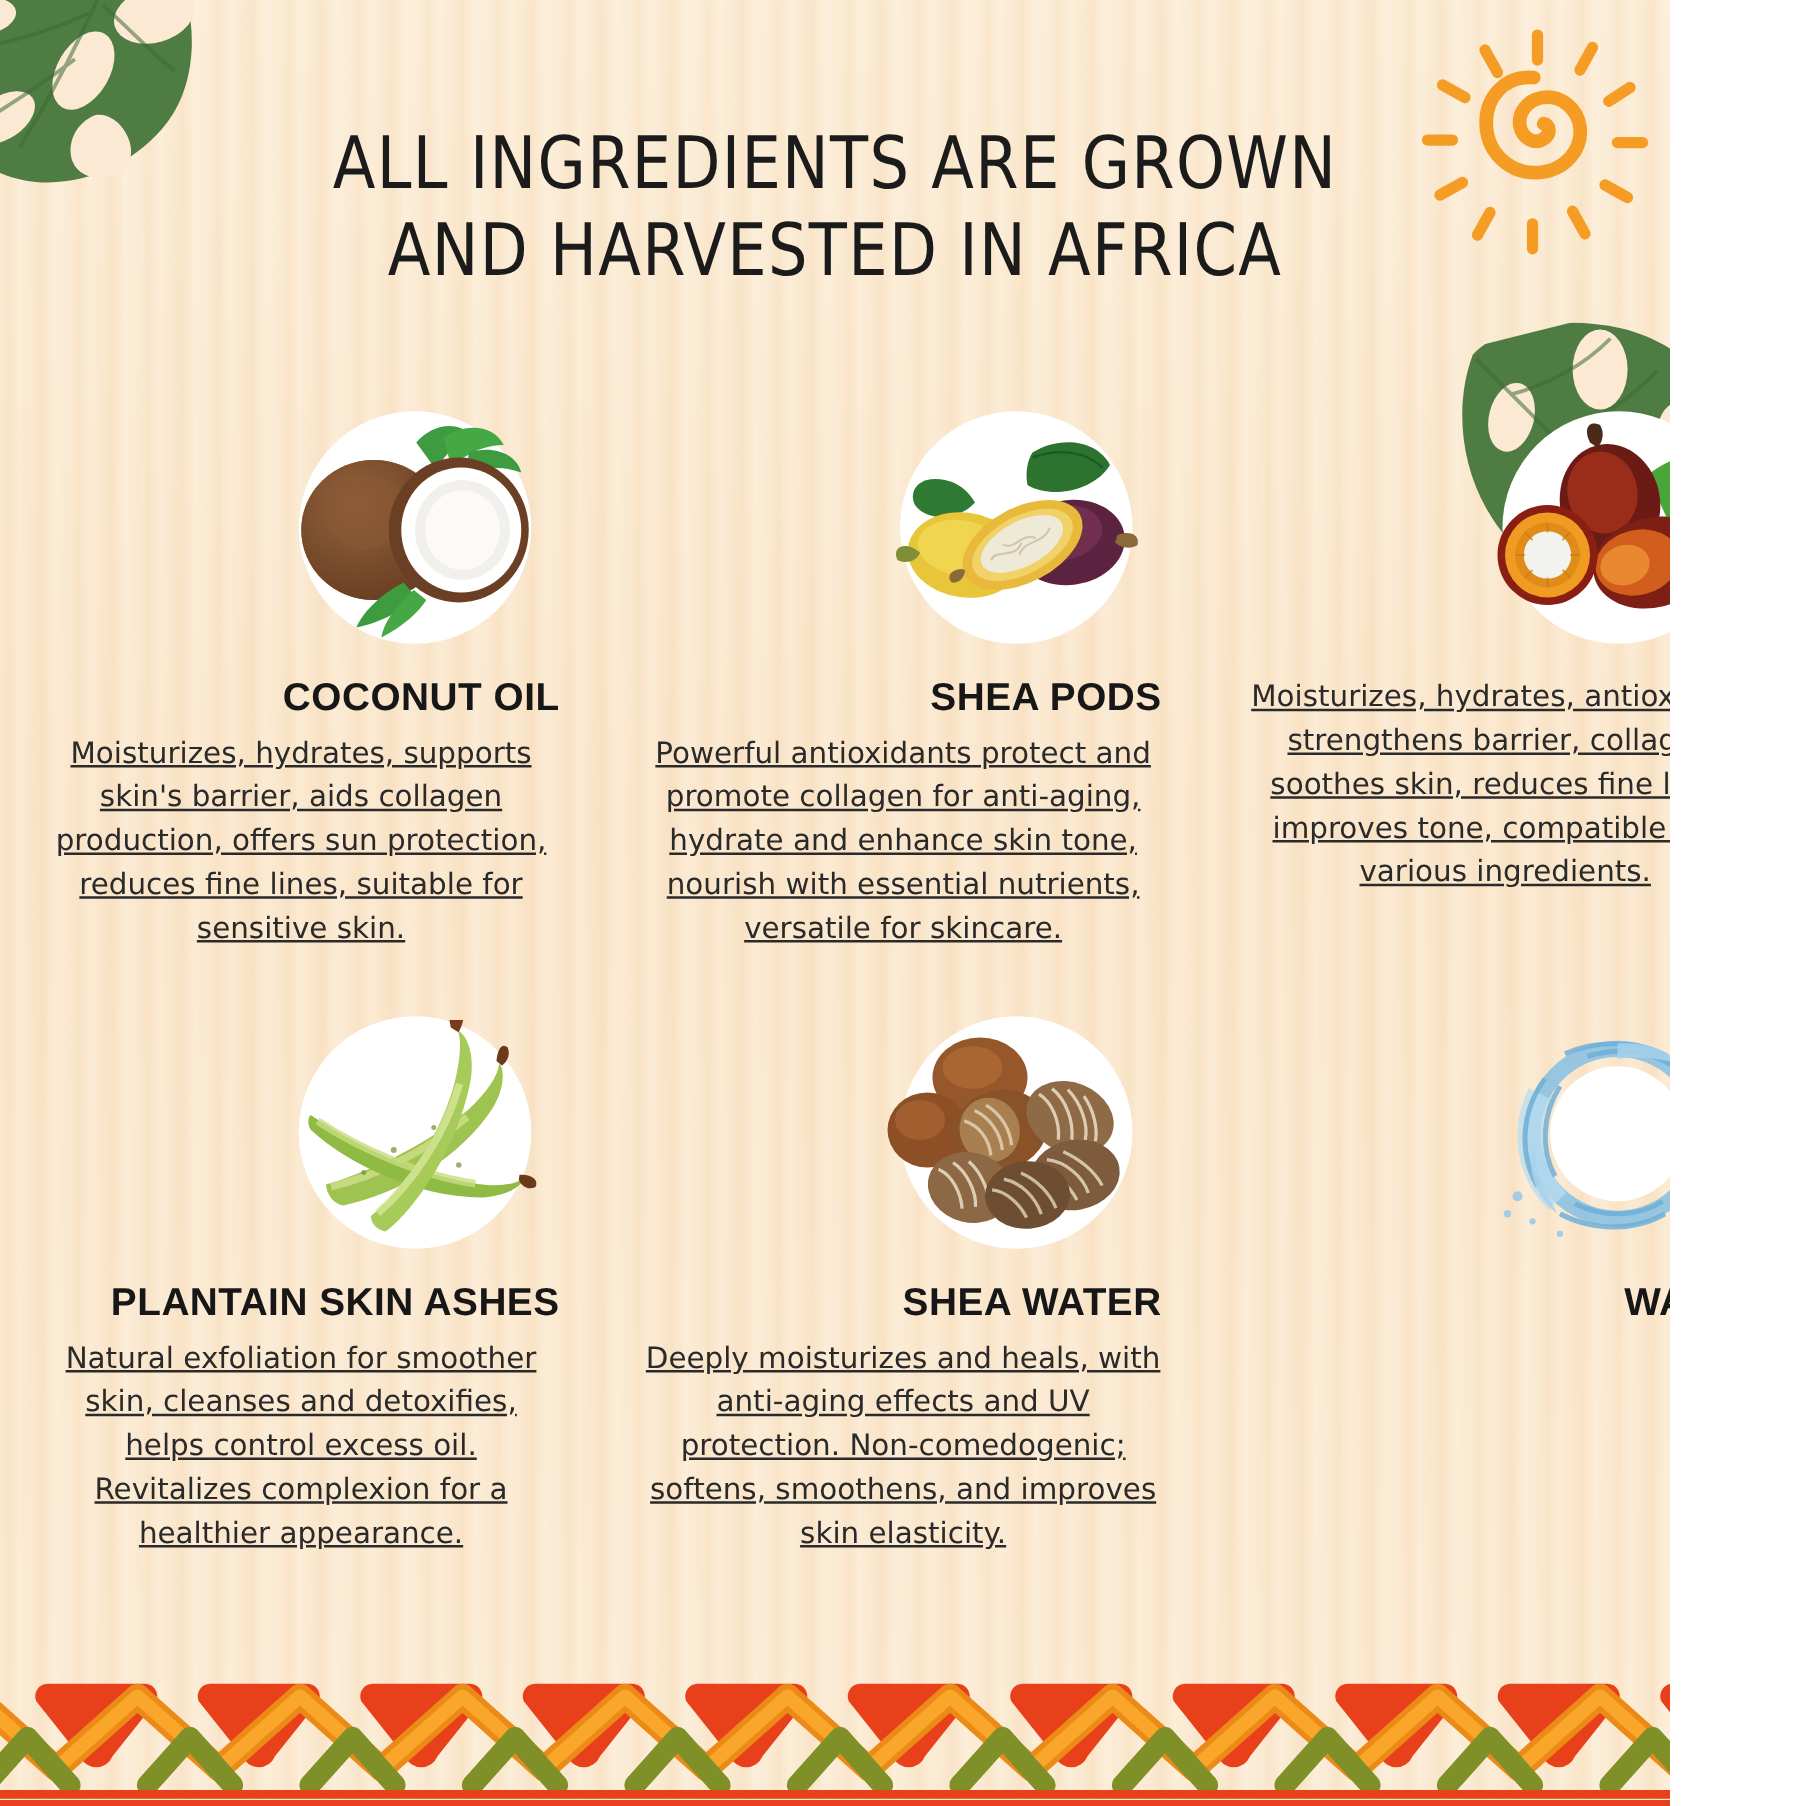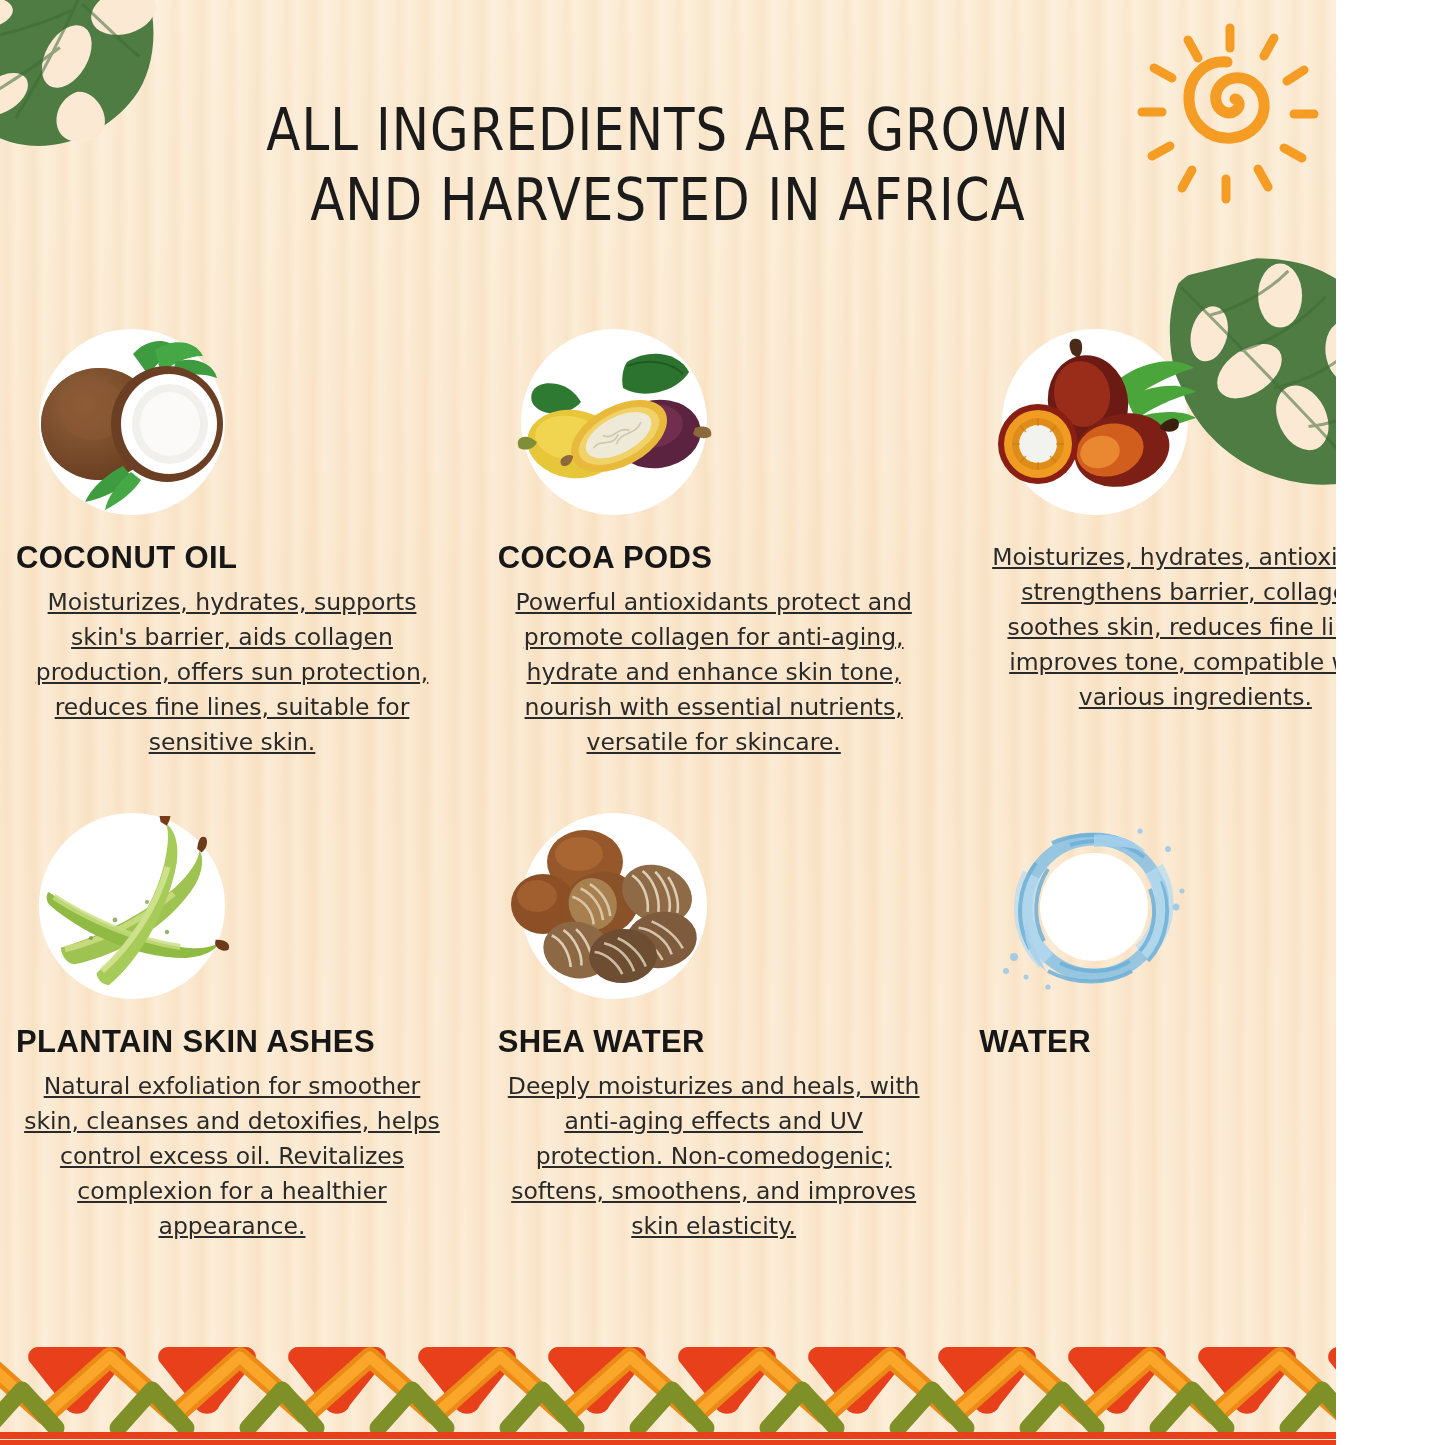--- a/index.html
+++ b/index.html
@@ -51,22 +51,22 @@
 
   
   .grid{
     position:absolute; left:0; top:318px; width:1445px;
     display:grid;
     grid-template-columns:repeat(3,1fr);
     grid-template-rows:auto auto;
     row-gap:42px;
   }
   .card{
-    display:flex; flex-direction:column; align-items:flex-start;
-    padding:0 16px;
+    display:flex; flex-direction:column; align-items:flex-end;
+    padding:0 34px;
   }
   .thumb{
     width:232px; height:208px;
     position:relative;
     display:flex; align-items:center; justify-content:center;
     margin-bottom:14px;
   }
   .thumb .disc{
     position:absolute; left:50%; top:50%;
     width:186px; height:186px; border-radius:50%;
@@ -239,21 +239,21 @@
             <ellipse cx="110" cy="103" rx="36" ry="18" fill="#efe9d8"></ellipse>
             <g stroke="#cfc5ac" stroke-width="1.6" fill="none">
               <path d="M82 103 C90 96 100 112 110 102"></path>
               <path d="M96 96 C104 106 112 94 122 104"></path>
               <path d="M104 110 C114 100 124 112 136 102"></path>
             </g>
             <path d="M58 98 C50 94 44 98 46 104 C52 108 58 104 60 100 Z" fill="#8a6a3a"></path>
           </g>
         </svg>
       </div>
-      <div class="card-title">COCOA PODS</div>
+      <div class="card-title">SHEA PODS</div>
       <div class="card-desc">Powerful antioxidants protect and promote collagen for anti-aging, hydrate and enhance skin tone, nourish with essential nutrients, versatile for skincare.</div>
     </div>
 
     <div class="card">
       <div class="thumb">
         <div class="disc"></div>
         <svg viewBox="0 0 210 180" width="210" height="180">
           <g fill="#4aa63a">
             <path d="M128 48 C154 28 186 24 204 36 C178 44 152 58 138 70 Z"></path>
             <path d="M136 66 C162 52 192 50 206 60 C182 66 158 78 146 88 Z"></path>

